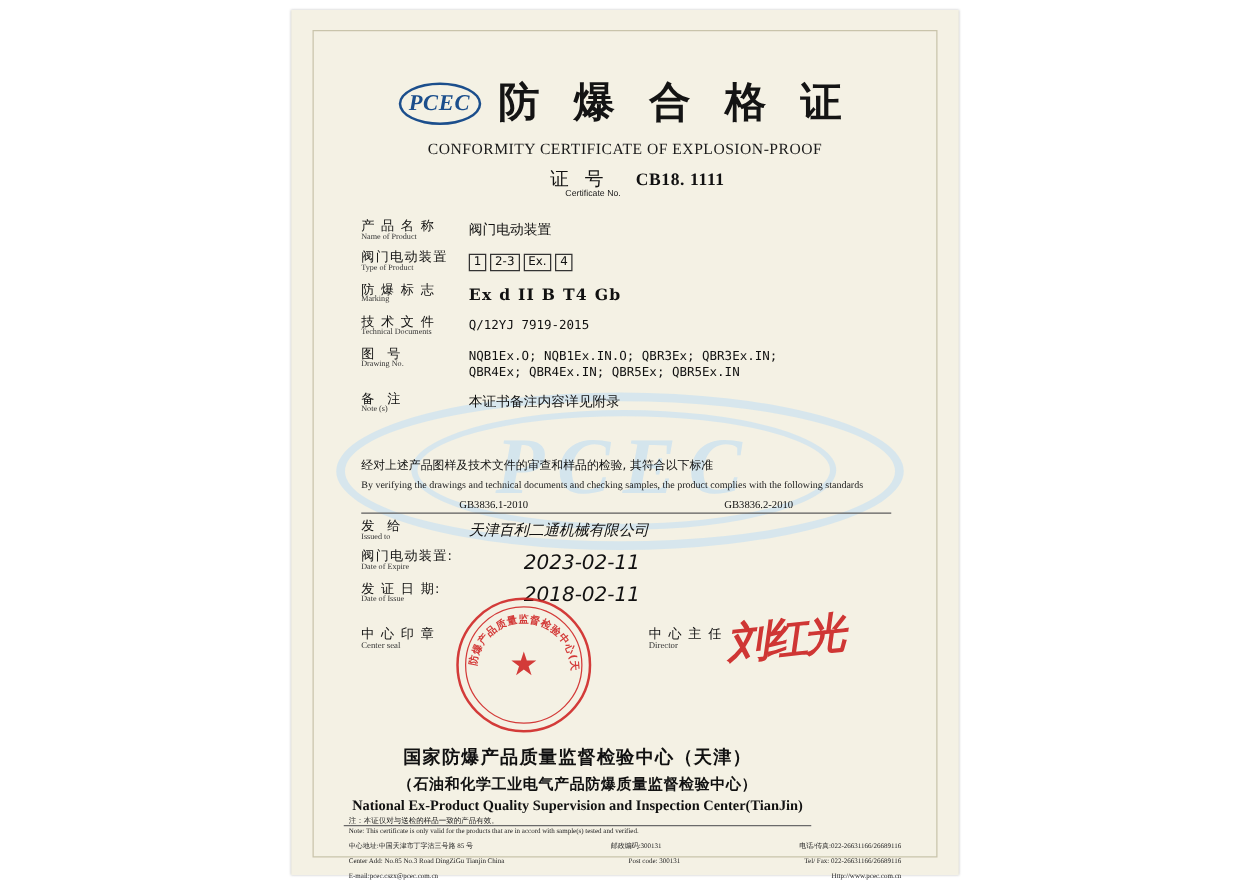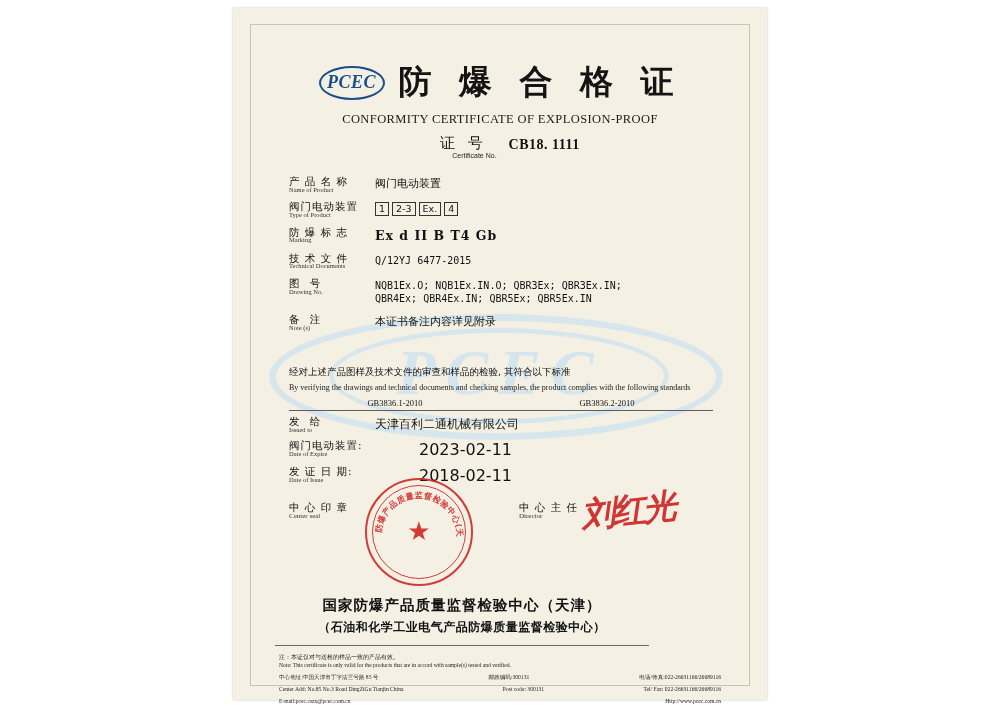--- a/index.html
+++ b/index.html
@@ -243,20 +243,21 @@
     position: absolute;
     left: 56px;
     top: 408px;
     width: 430px;
   }
   .issue-block .frow { margin-bottom: 7px; }
   .issue-val {
     font-family: "DejaVu Sans", sans-serif;
     font-size: 12px;
     color: #111;
+    font-style: italic;
   }
   .issue-val.num {
     font-family: "DejaVu Sans", sans-serif;
     font-size: 16px;
     margin-left: 44px;
   }
 
   
   .sealrow {
     position: absolute;
@@ -453,21 +454,21 @@
           <div class="en">Marking</div>
         </div>
         <div class="fvalue marking">Ex d II B T4 Gb</div>
       </div>
 
       <div class="frow">
         <div class="flabel">
           <div class="cn">技 术 文 件</div>
           <div class="en">Technical Documents</div>
         </div>
-        <div class="fvalue mono">Q/12YJ 6477-2015</div>
+        <div class="fvalue mono">Q/12YJ 7919-2015</div>
       </div>
 
       <div class="frow">
         <div class="flabel">
           <div class="cn wide">图 号</div>
           <div class="en">Drawing No.</div>
         </div>
         <div class="fvalue mono" style="white-space: pre-line;">NQB1Ex.O; NQB1Ex.IN.O; QBR3Ex; QBR3Ex.IN;
 QBR4Ex; QBR4Ex.IN; QBR5Ex; QBR5Ex.IN</div>
       </div>
@@ -538,20 +539,21 @@
       <div class="dir-label">
         <div class="cn">中 心 主 任</div>
         <div class="en">Director</div>
       </div>
       <div class="signature">刘红光</div>
     </div>
 
     <div class="org">
       <div class="l1">国家防爆产品质量监督检验中心（天津）</div>
       <div class="l2">（石油和化学工业电气产品防爆质量监督检验中心）</div>
+      <div class="l3">National Ex-Product Quality Supervision and Inspection Center(TianJin)</div>
       <div class="org-rule"></div>
     </div>
 
     <div class="fineprint">
       <div class="fp-cn">注：本证仅对与送检的样品一致的产品有效。</div>
       <div class="fp-en">Note: This certificate is only valid for the products that are in accord with sample(s) tested and verified.</div>
       <div class="fp-contact">
         <div class="fp-col cnline">中心地址:中国天津市丁字沽三号路 85 号</div>
         <div class="fp-col cnline">邮政编码:300131</div>
         <div class="fp-col cnline">电话/传真:022-26631166/26689116</div>

